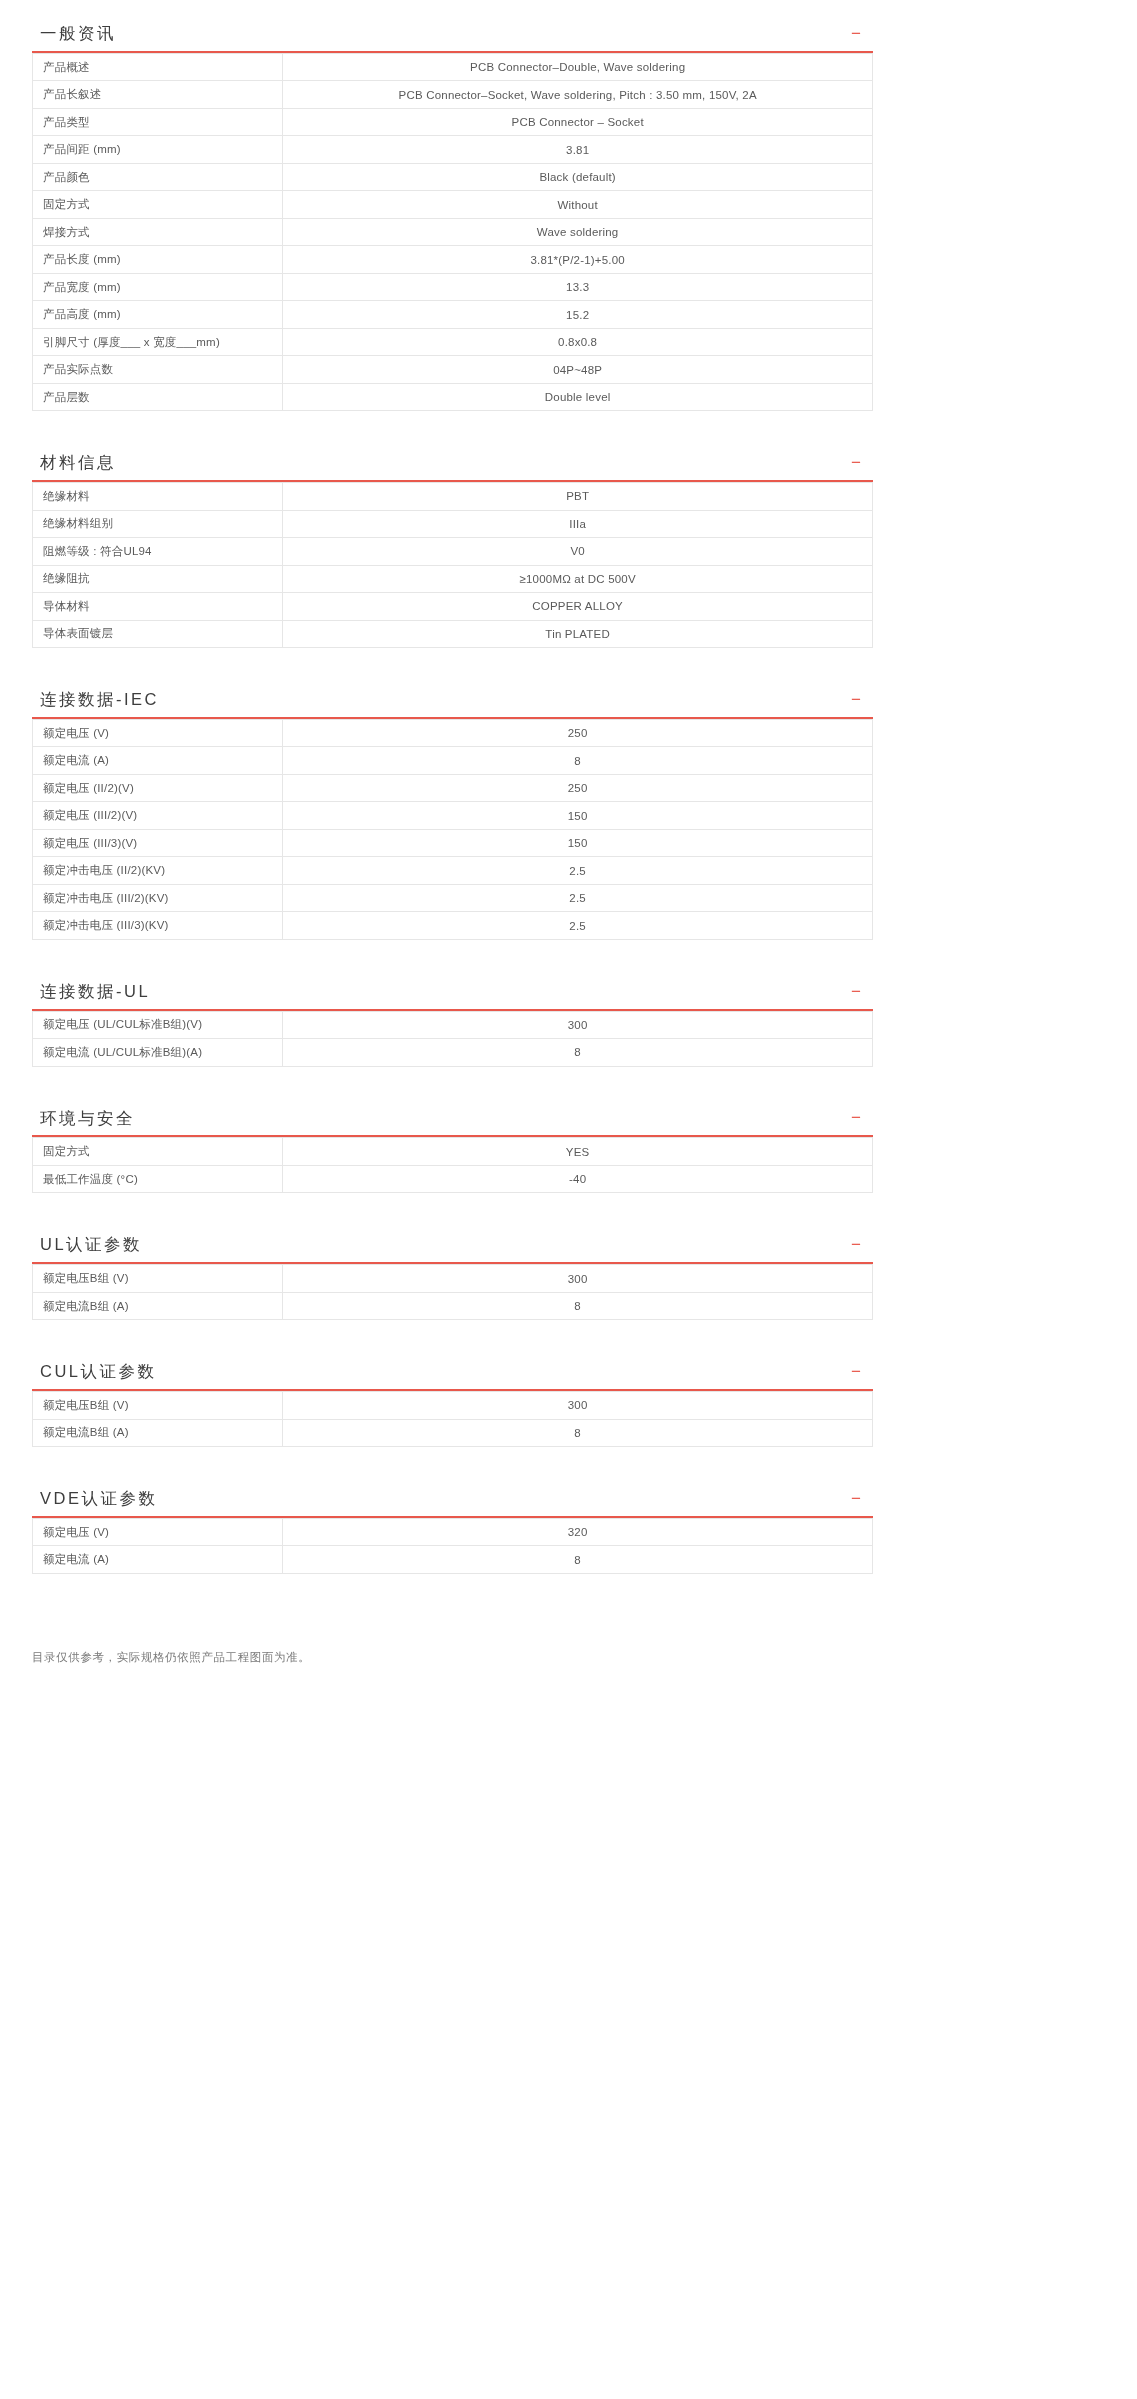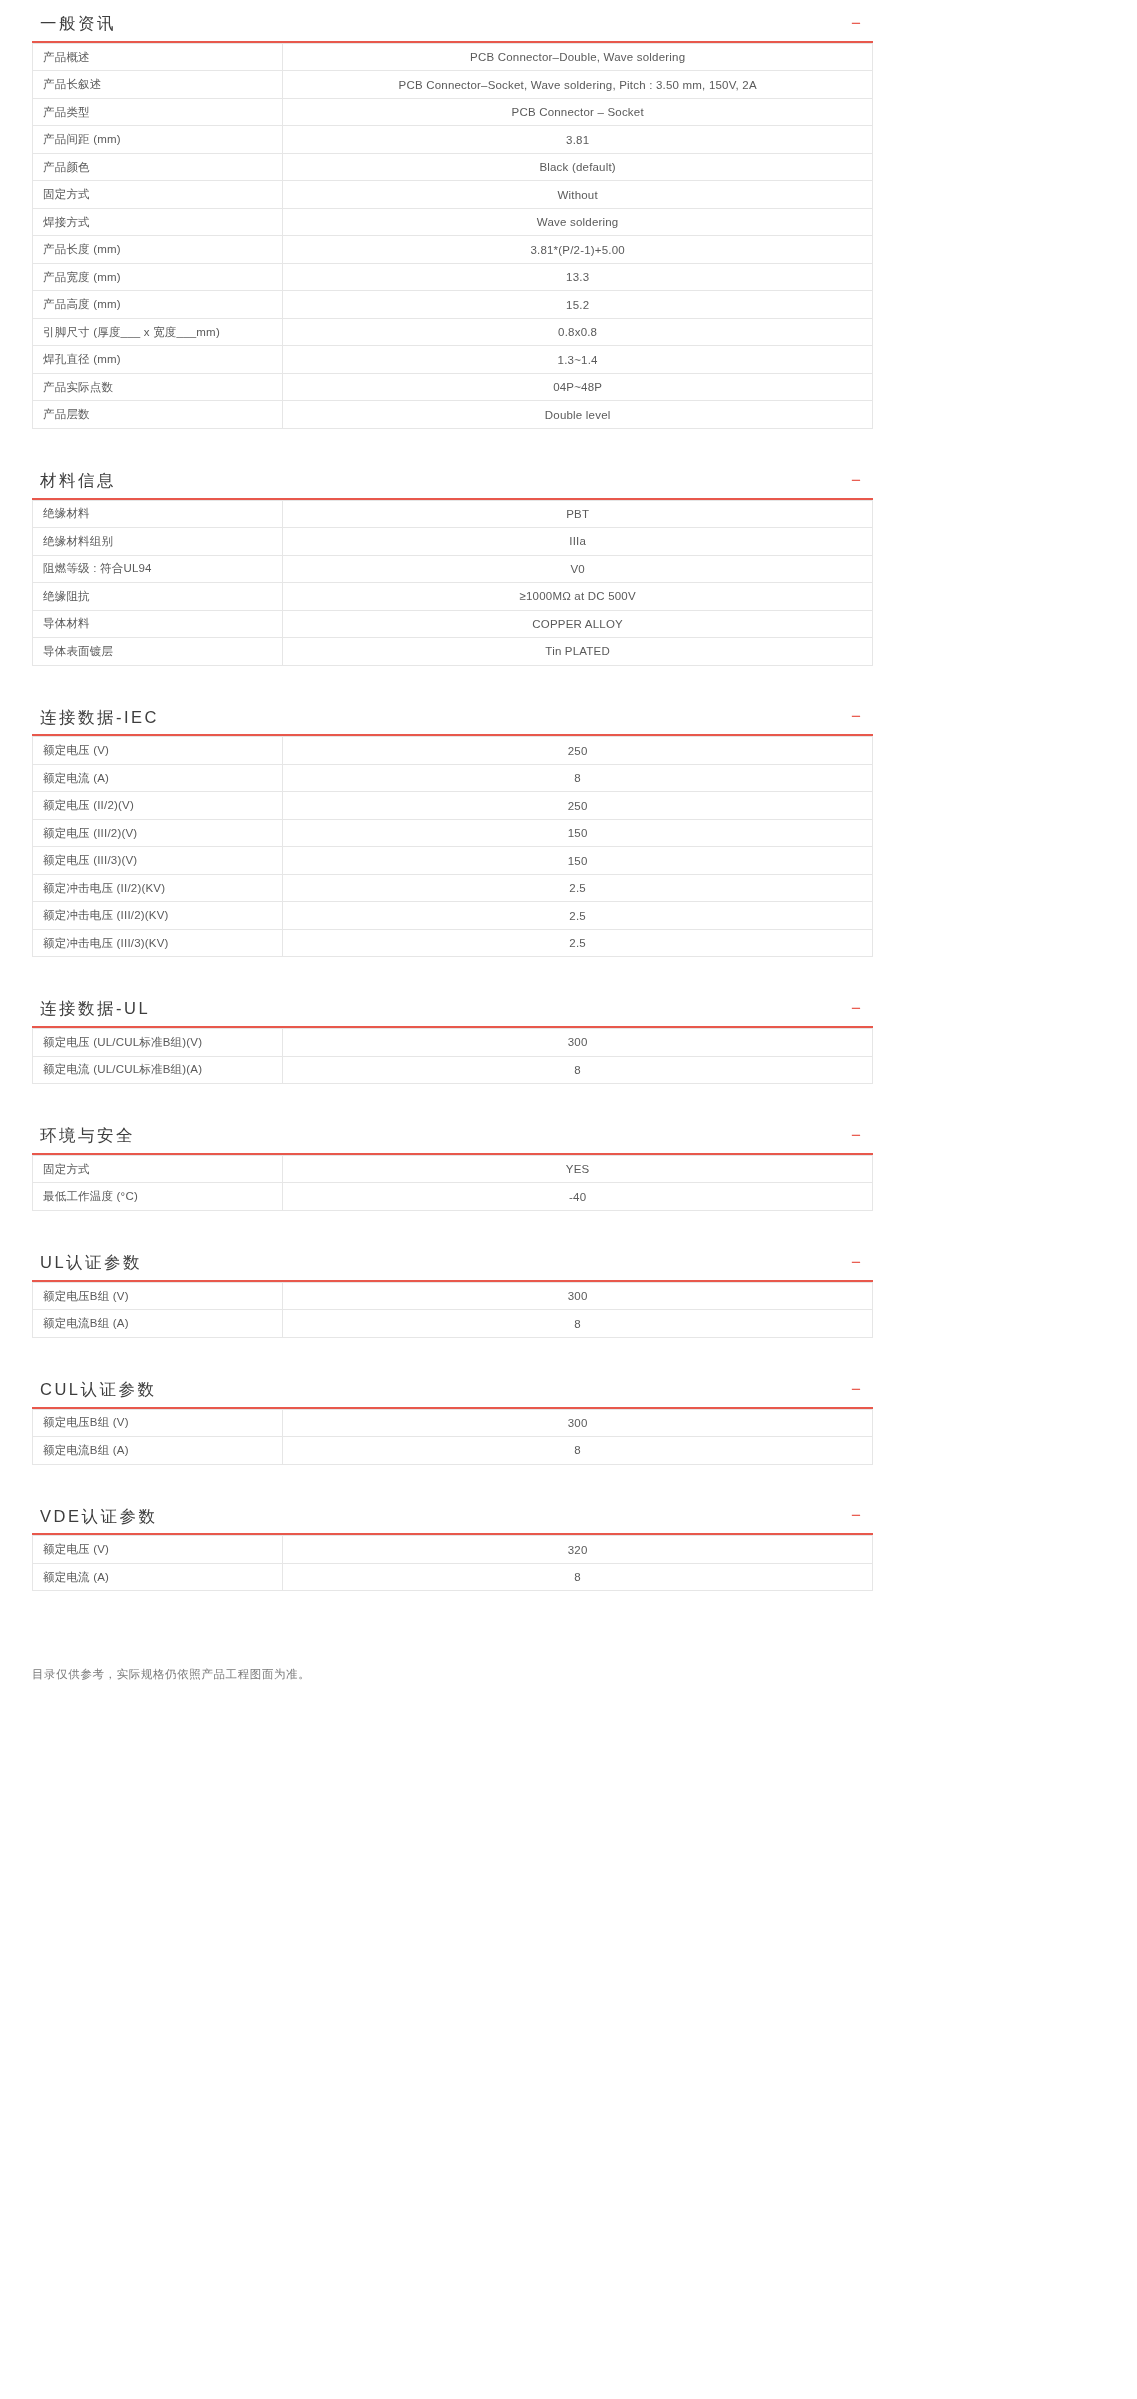--- a/index.html
+++ b/index.html
@@ -9,21 +9,21 @@
     background: #ffffff;
   }
   body {
     width: 1137px;
     font-family: "Liberation Sans", "DejaVu Sans", sans-serif;
     color: #4a4a4a;
     -webkit-font-smoothing: antialiased;
   }
   .page {
     width: 905px;
-    padding: 4px 32px 0 32px;
+    padding: 14px 32px 0 32px;
   }
   .section {
     margin: 0 0 22px 0;
   }
   .section-header {
     position: relative;
     display: flex;
     align-items: flex-end;
     justify-content: space-between;
     border-bottom: 2px solid #e8584c;
@@ -134,24 +134,20 @@
             </tr>
             <tr>
               <td class="label">产品高度 (mm)</td>
               <td class="value">15.2</td>
             </tr>
             <tr>
               <td class="label">引脚尺寸 (厚度___ x 宽度___mm)</td>
               <td class="value">0.8x0.8</td>
             </tr>
             <tr>
-              <td class="label">焊孔直径 (mm)</td>
-              <td class="value">1.3~1.4</td>
-            </tr>
-            <tr>
               <td class="label">产品实际点数</td>
               <td class="value">04P~48P</td>
             </tr>
             <tr>
               <td class="label">产品层数</td>
               <td class="value">Double level</td>
             </tr>
           </tbody>
         </table>
       </div>

